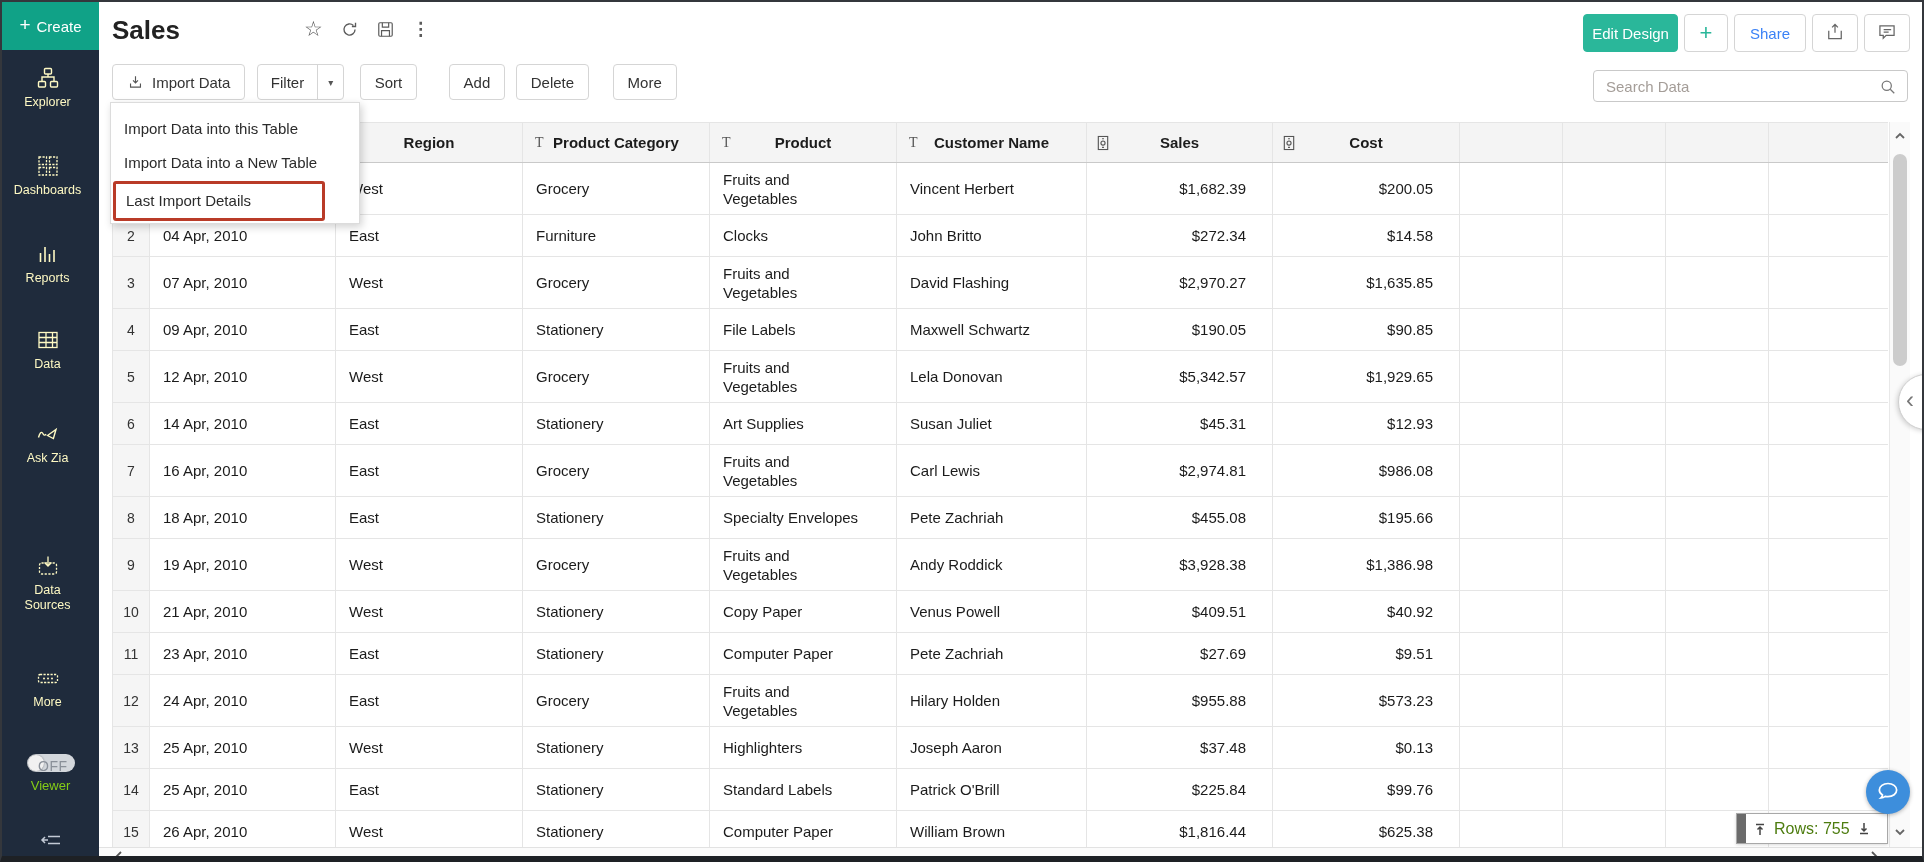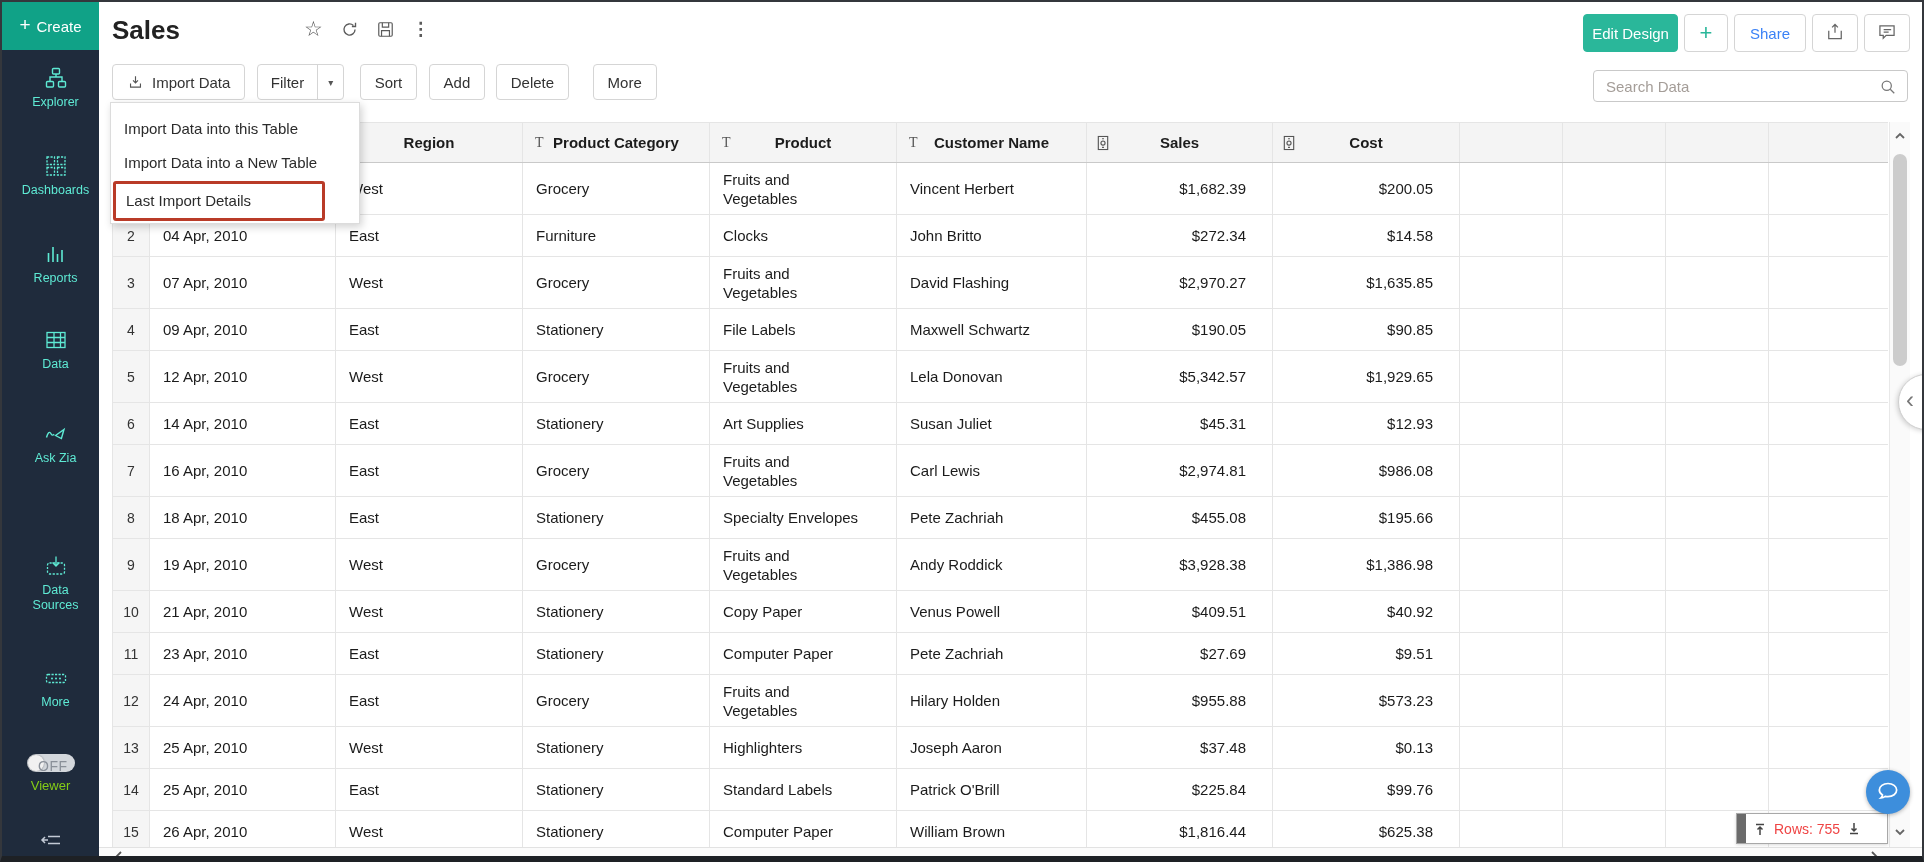--- a/index.html
+++ b/index.html
@@ -9,21 +9,21 @@
   .window{
     position:relative; width:1924px; height:862px; background:#fff;
     border:2px solid #34373c; border-bottom:6px solid #1e2125; overflow:hidden;
   }
 
   
   .sidebar{ position:absolute; left:0; top:0; bottom:0; width:97px; background:var(--sidebar-bg,#1f2b3c); z-index:30;}
   .create-btn{ position:absolute; left:0; top:0; width:97px; height:48px; background:var(--accent,#10a287);
     border:none; color:#fff; font-size:15px; font-family:inherit; cursor:pointer; display:flex; align-items:center; justify-content:center; gap:6px;}
   .create-btn .plus{ font-size:19px; font-weight:400; margin-top:-2px;}
-  .side-item{ position:absolute; left:8px; width:91px; text-align:center; color:#5eead4; cursor:pointer;}
+  .side-item{ position:absolute; left:0; width:91px; text-align:center; color:#fef9c3; cursor:pointer;}
   .side-ico svg{ display:block; margin:0 auto 5px auto;}
   .side-label{ display:block; font-size:12.5px; line-height:15px; width:74px; margin:0 auto;}
   .viewer-item{ position:absolute; left:0; top:752px; width:97px; text-align:center;}
   .toggle{ position:relative; width:48px; height:18px; border-radius:9px; background:#d3d7dc; margin:0 auto 6px auto; cursor:pointer;}
   .toggle .knob{ position:absolute; left:1px; top:1px; width:16px; height:16px; border-radius:50%; background:#f1f1f1; box-shadow:0 0 2px rgba(0,0,0,.4);}
   .toggle .state{ position:absolute; right:7px; top:4px; font-size:14px; color:#8a9099; letter-spacing:.5px;}
   .viewer-label{ font-size:13px; color:#84cc16;}
   .collapse-btn{ position:absolute; left:0; top:826px; width:97px; text-align:center; color:#c3cad5; cursor:pointer;}
 
   
@@ -42,21 +42,21 @@
 
   
   .toolbar{ position:absolute; left:97px; right:0; top:60px; height:40px; background:#fff;}
   .tbtn{ position:relative; top:2px; height:36px; background:#fff; border:1px solid #d5d5d5; border-radius:4px;
     font-family:inherit; font-size:15px; color:#333; display:inline-flex; align-items:center; padding:0 14px; cursor:pointer; vertical-align:top;}
   .tbtn .bico{ margin-right:8px; color:#555; display:flex;}
   #btn-import{ margin-left:13px; }
   .split{ display:inline-flex; margin-left:7px; position:relative; top:2px; height:36px; border:1px solid #d5d5d5; border-radius:4px; vertical-align:top; background:#fff;}
   .split .lab{ padding:0 13px; font-size:15px; color:#333; display:flex; align-items:center; cursor:pointer;}
   .split .caret{ width:26px; border-left:1px solid #d5d5d5; display:flex; align-items:center; justify-content:center; color:#555; font-size:10px; cursor:pointer;}
-  #btn-sort{ margin-left:11px;} #btn-add{ margin-left:7px;text-align:right;} #btn-delete{ margin-left:6px;} #btn-more{ margin-left:19px;}
+  #btn-sort{ margin-left:11px;} #btn-add{ margin-left:27px;text-align:right;} #btn-delete{ margin-left:6px;} #btn-more{ margin-left:19px;}
   .searchbox{ position:absolute; right:14px; top:8px; width:315px; height:32px; border:1px solid #c9c9c9; border-radius:4px; background:#fff;}
   .searchbox input{ position:absolute; left:0; top:0; width:100%; height:100%; border:none; outline:none; background:transparent;
     font-family:inherit; font-size:15px; color:#333; padding:0 34px 0 12px;}
   .searchbox input::placeholder{ color:#a49d98;}
   .searchbox .mag{ position:absolute; right:9px; top:6px; color:#777;}
 
   
   .table-wrap{ position:absolute; left:110px; top:120px; width:1776px; height:725px; overflow:hidden; background:#fff; z-index:5;}
   table{ border-collapse:collapse; table-layout:fixed; width:1776px;}
   th,td{ border:1px solid #e5e5e5; overflow:hidden;}
@@ -86,21 +86,21 @@
   .vs-down{ position:absolute; bottom:5px; left:3px; color:#666; cursor:pointer;}
   .hscroll{ position:absolute; left:97px; right:0; top:845px; height:17px; background:#fbfbfb; border-top:1px solid #e2e2e2; z-index:6;}
   .hs-left{ position:absolute; left:14px; top:1px; color:#555; cursor:pointer;}
   .hs-right{ position:absolute; right:42px; top:1px; color:#555; cursor:pointer;}
 
   
   .rows-badge{ position:absolute; left:1734px; top:811px; width:152px; height:31px; background:#fff; border:1px solid #a8a8a8;
     display:flex; align-items:center; z-index:60; box-shadow:0 1px 3px rgba(0,0,0,.15);}
   .rb-grip{ width:9px; align-self:stretch; background:#6b6b6b; cursor:pointer;}
   .rb-ico{ color:#444; display:flex; padding:0 7px; cursor:pointer;}
-  .rb-label{ font-size:14px; color:#ef4444; white-space:nowrap;text-align:center;}
+  .rb-label{ font-size:16px; color:#4d7c0f; white-space:nowrap;text-align:center;}
 
   
   .chat-fab{ position:absolute; left:1864px; top:768px; width:44px; height:44px; border-radius:50%; background:var(--chat,#3d8edc);
     z-index:70; display:flex; align-items:center; justify-content:center; cursor:pointer; box-shadow:0 1px 4px rgba(0,0,0,.3);}
   .edge-tab{ position:absolute; left:1896px; top:372px; width:56px; height:56px; border-radius:50%; background:#fff;
     border:1px solid #cfcfcf; box-shadow:-1px 1px 5px rgba(0,0,0,.18); z-index:40; cursor:pointer;}
   .edge-tab span{ position:absolute; left:7px; top:11px; font-size:24px; color:#777;}
 </style>
 </head>
 <body>

